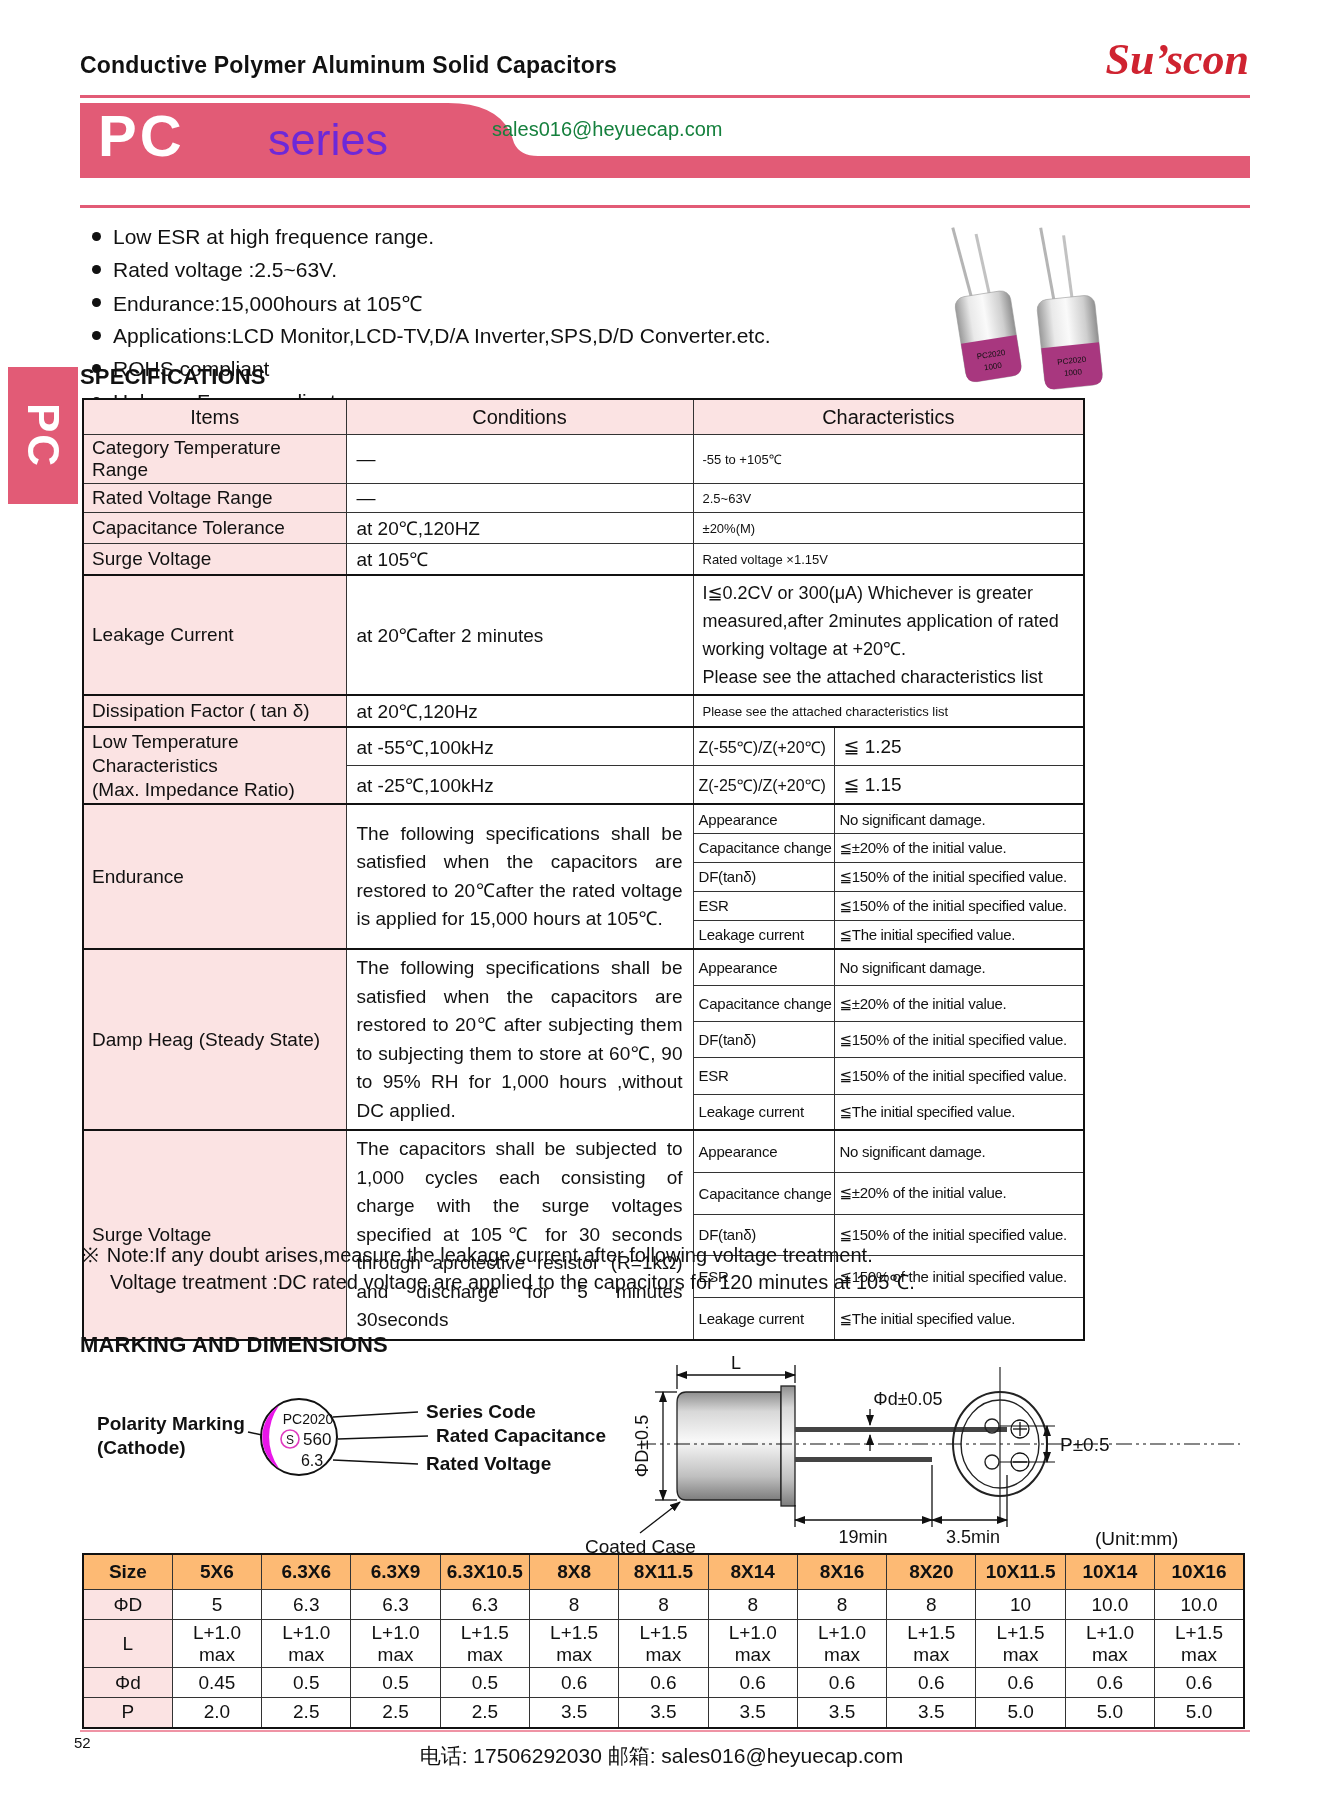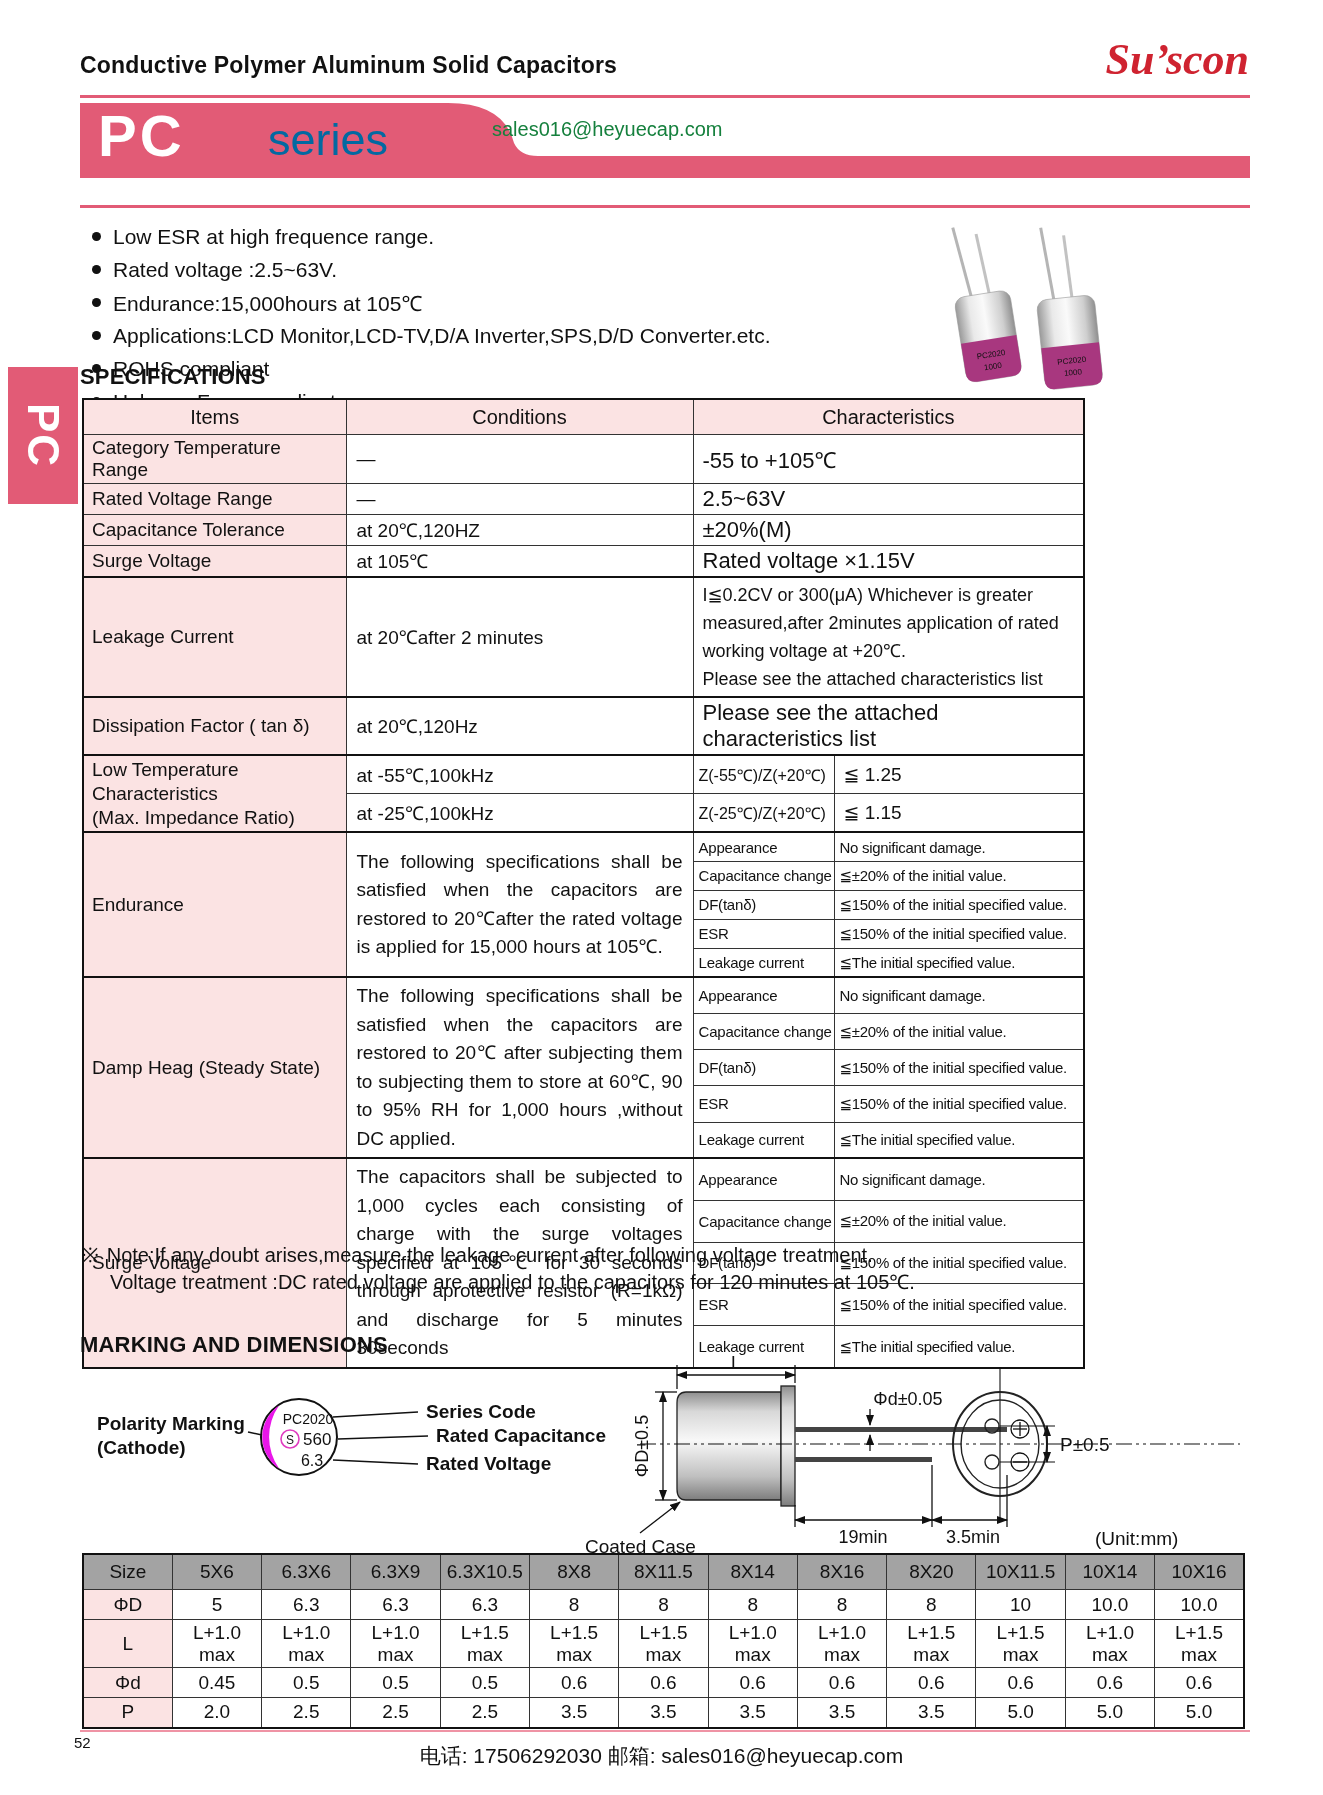--- a/index.html
+++ b/index.html
@@ -9,21 +9,21 @@
   }
   .abs{position:absolute;}
   
   .doc-title{left:80px;top:52px;font-size:23px;font-weight:bold;letter-spacing:.2px;}
   .brand{right:74px;top:34px;font-family:"Liberation Serif",serif;font-style:italic;font-weight:bold;
          font-size:44px;color:#cf2330;}
   .rule{left:80px;width:1170px;height:3px;background:#e25b76;}
   .rule1{top:95px;} .rule2{top:205px;}
   .banner-svg{left:80px;top:103px;}
   .banner-pc{left:98px;top:102px;font-size:58px;font-weight:bold;color:#fff;letter-spacing:3px;}
-  .banner-series{left:268px;top:114px;font-size:45px;color:#0369a1;}
+  .banner-series{left:268px;top:114px;font-size:45px;color:#6d28d9;}
   .banner-email{left:492px;top:118px;font-size:20px;color:#15803d;}
   
   .features{left:92px;top:220px;}
   .feature{display:flex;align-items:center;height:33px;font-size:21px;}
   .dot{width:9px;height:9px;border-radius:50%;background:#111;margin-right:12px;flex:0 0 auto;}
   
   .side-tab{left:8px;top:367px;width:70px;height:137px;background:#e25b76;
             display:flex;align-items:center;justify-content:center;}
   .side-tab span{writing-mode:vertical-rl;color:#fff;font-size:44px;font-weight:bold;letter-spacing:2px;}
   
@@ -32,40 +32,40 @@
   .mark-head{left:80px;top:1332px;}
   
   table{border-collapse:collapse;table-layout:fixed;padding-left:44px;}
   .spec{left:82px;top:398px;width:1001px;border:2px solid #111;}
   .spec td,.spec th{border:1px solid #333;vertical-align:middle;}
   .spec th{background:#fbe3e3;font-weight:normal;font-size:20px;text-align:center;height:32px;}
   td.item{background:#fbe3e3;font-size:19px;text-align:left;padding:2px 8px;}
   td.pre{white-space:pre-line;line-height:1.25;}
   td.cond{font-size:19px;text-align:left;padding:2px 10px;}
   td.just{text-align:justify;line-height:1.5;padding:4px 10px;}
-  td.charv{font-size:22px;text-align:left;padding:2px 9px;}
+  td.charv{font-size:13px;text-align:left;padding:2px 9px;}
   td.charl{font-size:18px;text-align:left;padding:3px 9px;}
   td.charl div{line-height:28px;}
   td.ratio{font-size:16px;padding:2px 5px;white-space:nowrap;}
   td.rval{font-size:19px;padding:2px 9px;}
   td.subn{font-size:15px;letter-spacing:-.2px;padding:2px 5px;white-space:nowrap;}
   td.subv{font-size:15px;letter-spacing:-.3px;padding:2px 5px;white-space:nowrap;}
   tr.sep td{border-top:2px solid #111;}
   
   .note1{left:82px;top:1241px;font-size:20px;}
   .note2{left:110px;top:1268px;font-size:20px;}
   .note1 .mk{margin-right:8px;}
   
   .fig-svg{left:80px;top:1355px;}
   svg text{font-family:"Liberation Sans",sans-serif;fill:#111;}
   .unit{left:1095px;top:1528px;width:155px;text-align:left;font-size:19px;}
   
   .dims{left:82px;top:1553px;width:1163px;border:2px solid #111;}
   .dims td,.dims th{border:1px solid #333;text-align:center;font-size:19px;vertical-align:middle;}
-  .dims th{background:#a3a3a3;font-weight:normal;height:32px;}
+  .dims th{background:#fdba74;font-weight:bold;height:32px;}
   .dims td.rowlab{background:#fbe3e3;}
   .dims td.lval{white-space:pre-line;line-height:1.15;}
   
   .f-rule{left:80px;top:1730px;width:1170px;height:2px;background:#ef93a5;}
   .pageno{left:74px;top:1734px;font-size:15px;}
   .contact{left:0;top:1742px;width:1323px;text-align:center;font-size:21px;}
 </style>
 </head>
 <body>
 

